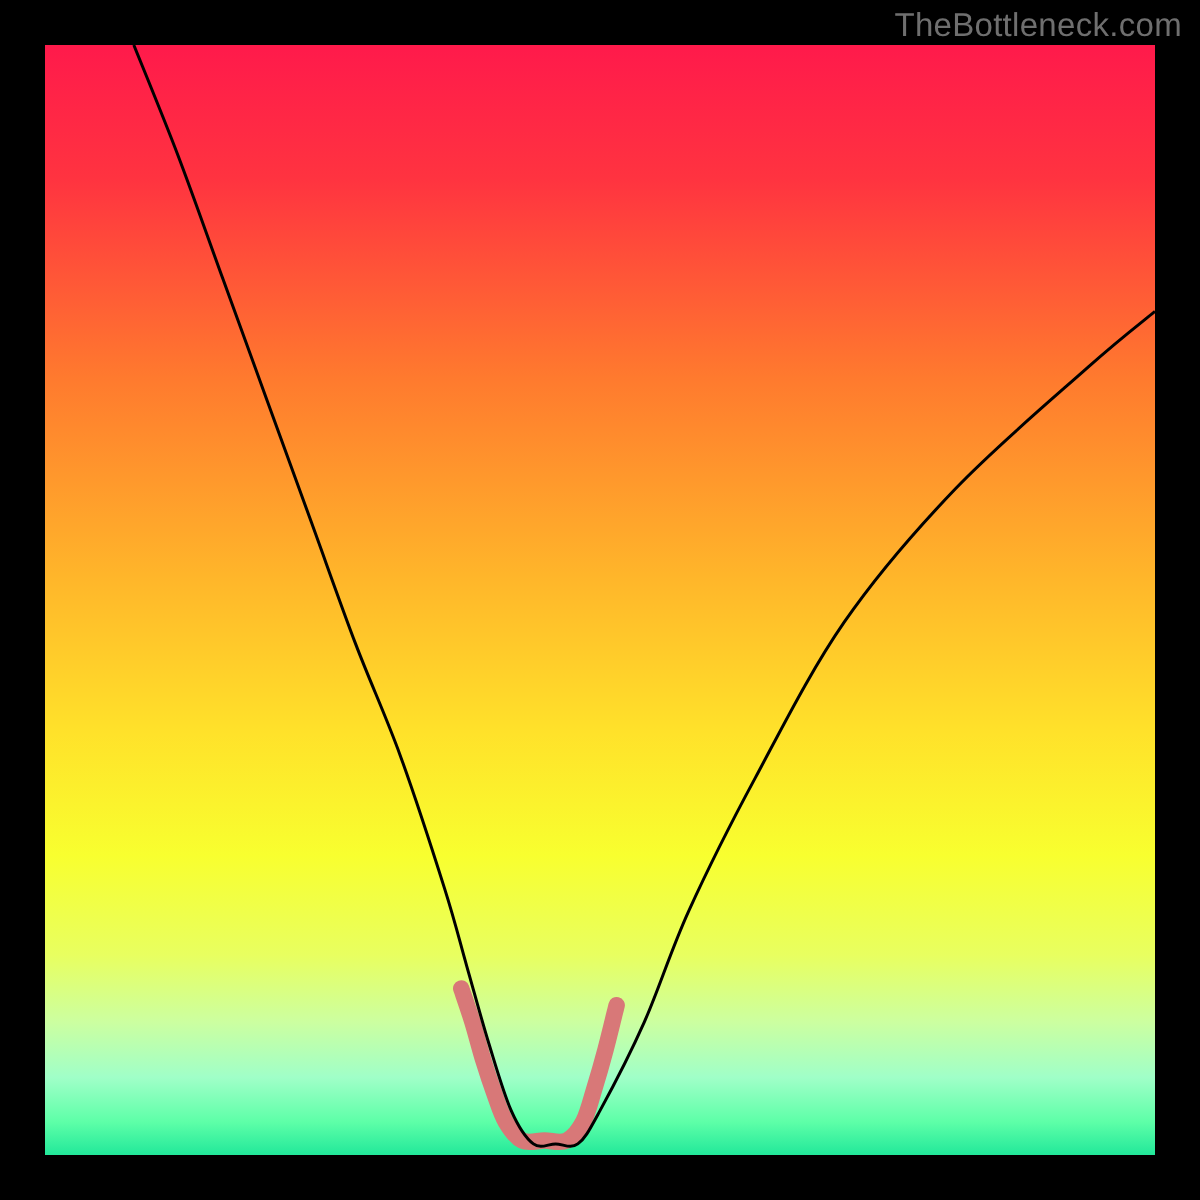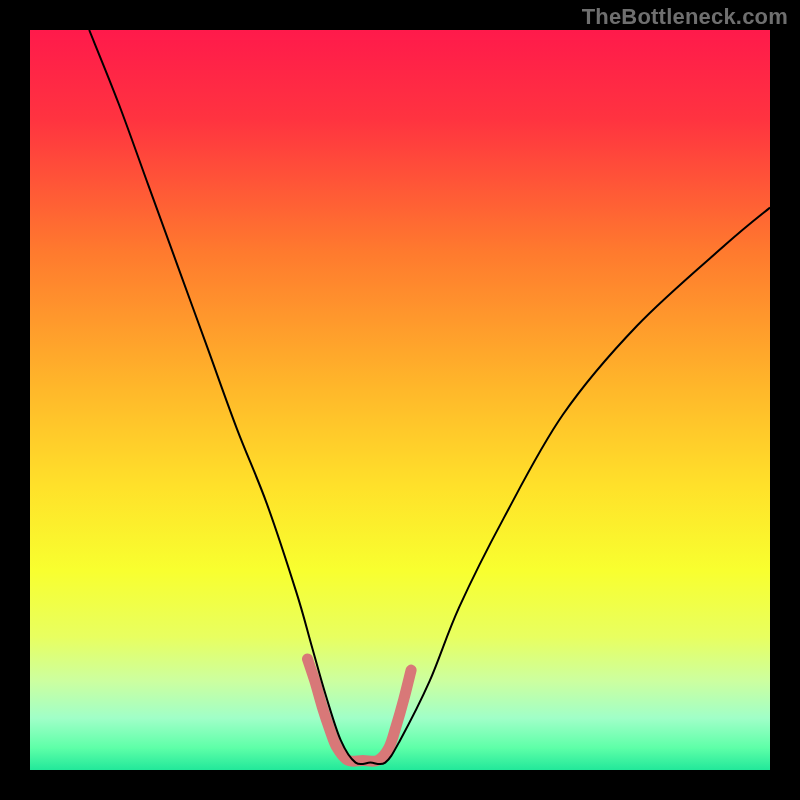--- a/index.html
+++ b/index.html
@@ -18,21 +18,21 @@
     width: 800px;
     height: 800px;
     background: #000;
   }
   .watermark {
     position: absolute;
     top: 4px;
     right: 12px;
     color: #6f6f6f;
     font-size: 22px;
-    font-weight: 700;
+    font-weight: 400;
     letter-spacing: 0.2px;
     z-index: 10;
   }
   svg {
     position: absolute;
     top: 0;
     left: 0;
   }
 </style>
 </head>

